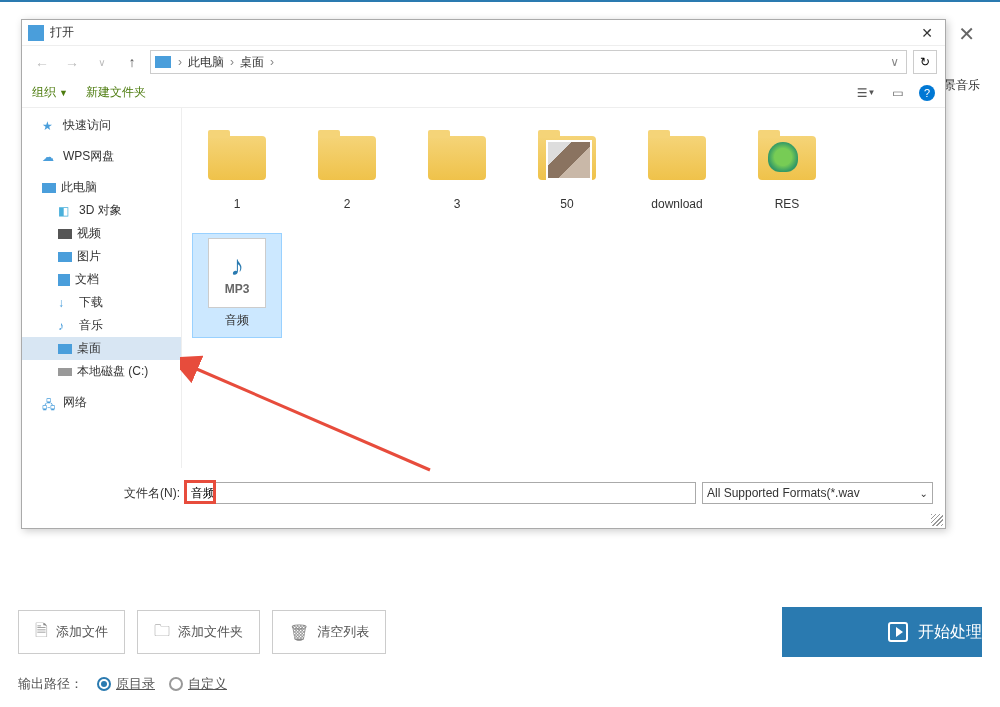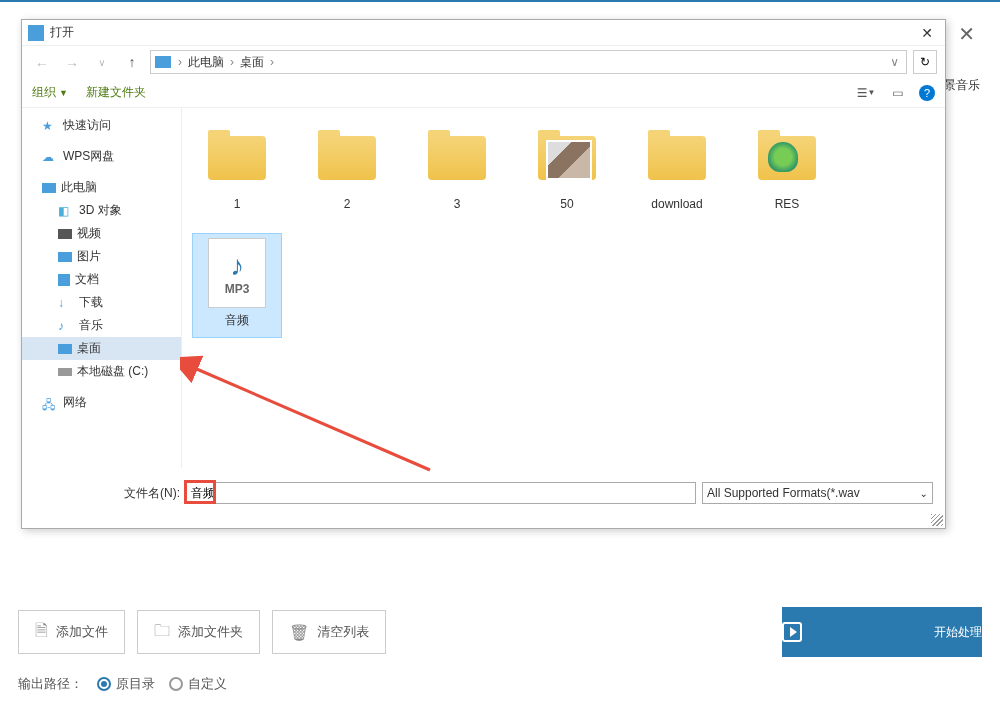--- a/index.html
+++ b/index.html
@@ -64,29 +64,29 @@
     .filetype-select { flex: 1; height: 22px; border: 1px solid #aaa; font-size: 12px; padding: 0 4px; color: #333; display: flex; align-items: center; justify-content: space-between; }
     .button-row { display: flex; justify-content: flex-end; gap: 8px; }
     .dlg-btn { width: 88px; height: 24px; border: 1px solid #888; background: #f0f0f0; font-size: 12px; cursor: pointer; }
     .dlg-btn.primary { border: 2px solid #0078d4; }
     
     .dlg-resize { position: absolute; bottom: 2px; right: 2px; width: 12px; height: 12px; background: repeating-linear-gradient(135deg, #999 0 1px, transparent 1px 3px); }
     
     .bottom-toolbar { position: absolute; bottom: 50px; left: 18px; right: 18px; display: flex; align-items: center; gap: 12px; }
     .tb-btn { height: 44px; border: 1px solid #ccc; background: #fff; padding: 0 16px; display: flex; align-items: center; gap: 8px; font-size: 13px; color: #555; cursor: pointer; }
     .tb-icon { color: #888; font-size: 16px; }
-    .start-btn { margin-left: auto; height: 50px; width: 200px; background: #2a7ab0; color: #fff; border: none; font-size: 12px; display: flex; align-items: center; justify-content: space-between; gap: 10px; cursor: pointer; }
+    .start-btn { margin-left: auto; height: 50px; width: 200px; background: #2a7ab0; color: #fff; border: none; font-size: 16px; display: flex; align-items: center; justify-content: flex-end; gap: 10px; cursor: pointer; }
     .play-icon { width: 20px; height: 20px; border: 2px solid #fff; border-radius: 3px; display: flex; align-items: center; justify-content: center; }
     .play-triangle { width: 0; height: 0; border-left: 7px solid #fff; border-top: 5px solid transparent; border-bottom: 5px solid transparent; margin-left: 2px; }
     
     .output-row { position: absolute; bottom: 14px; left: 18px; display: flex; align-items: center; gap: 14px; font-size: 13px; color: #555; }
     .radio { width: 14px; height: 14px; border-radius: 50%; border: 2px solid #999; display: inline-flex; align-items: center; justify-content: center; }
     .radio.checked { border-color: #2a7ab0; }
     .radio.checked::after { content: ""; width: 6px; height: 6px; border-radius: 50%; background: #2a7ab0; }
-    .radio-label { display: flex; align-items: center; gap: 5px; cursor: pointer; }
+    .radio-label { display: flex; align-items: center; gap: 5px; cursor: pointer; text-decoration: underline; }
     
     .arrow-annotation { position: absolute; pointer-events: none; }
   </style>
 </head>
 <body>
 
 <div class="main-bg">
   <div class="close-main">✕</div>
   <div class="bg-music">背景音乐</div>
 </div>

